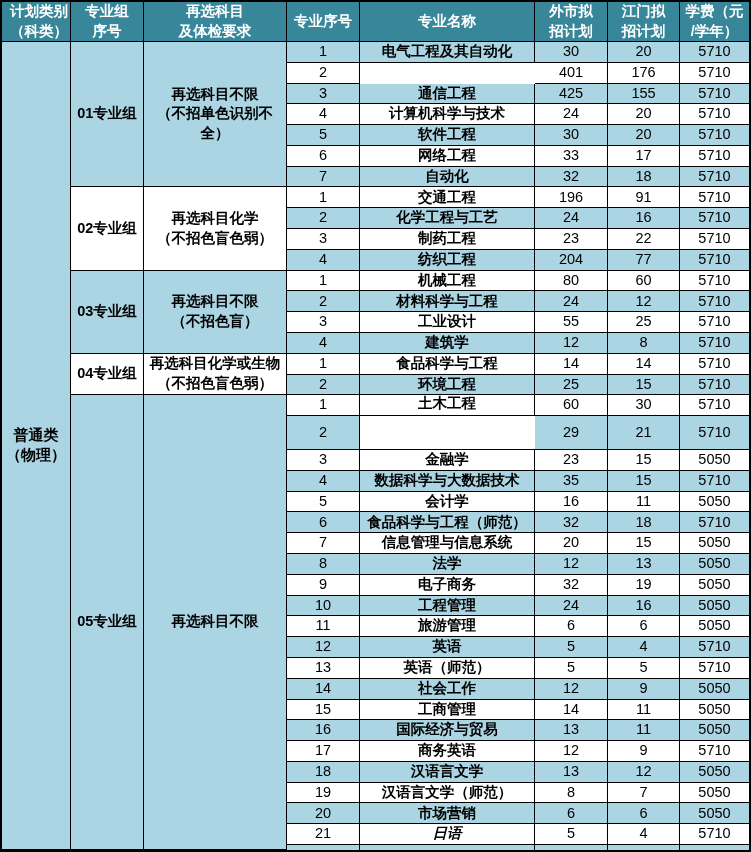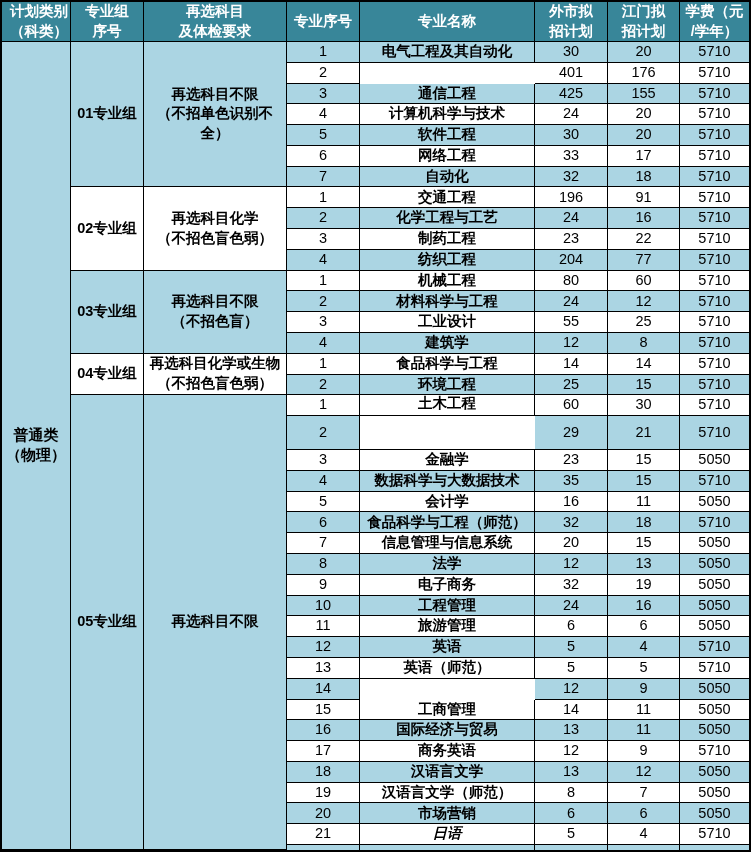--- a/index.html
+++ b/index.html
@@ -219,20 +219,21 @@
     <div class="c blue cn" style="grid-area: 30 / 5;">英语</div>
     <div class="c blue num" style="grid-area: 30 / 6;">5</div>
     <div class="c blue num" style="grid-area: 30 / 7;">4</div>
     <div class="c blue num colend" style="grid-area: 30 / 8;">5710</div>
     <div class="c white num" style="grid-area: 31 / 4;">13</div>
     <div class="c white cn" style="grid-area: 31 / 5;">英语（师范）</div>
     <div class="c white num" style="grid-area: 31 / 6;">5</div>
     <div class="c white num" style="grid-area: 31 / 7;">5</div>
     <div class="c white num colend" style="grid-area: 31 / 8;">5710</div>
     <div class="c blue num" style="grid-area: 32 / 4;">14</div>
+    <div class="c blue cn" style="grid-area: 32 / 5;">社会工作</div>
     <div class="c blue num" style="grid-area: 32 / 6;">12</div>
     <div class="c blue num" style="grid-area: 32 / 7;">9</div>
     <div class="c blue num colend" style="grid-area: 32 / 8;">5050</div>
     <div class="c white num" style="grid-area: 33 / 4;">15</div>
     <div class="c white cn" style="grid-area: 33 / 5;">工商管理</div>
     <div class="c white num" style="grid-area: 33 / 6;">14</div>
     <div class="c white num" style="grid-area: 33 / 7;">11</div>
     <div class="c white num colend" style="grid-area: 33 / 8;">5050</div>
     <div class="c blue num" style="grid-area: 34 / 4;">16</div>
     <div class="c blue cn" style="grid-area: 34 / 5;">国际经济与贸易</div>

